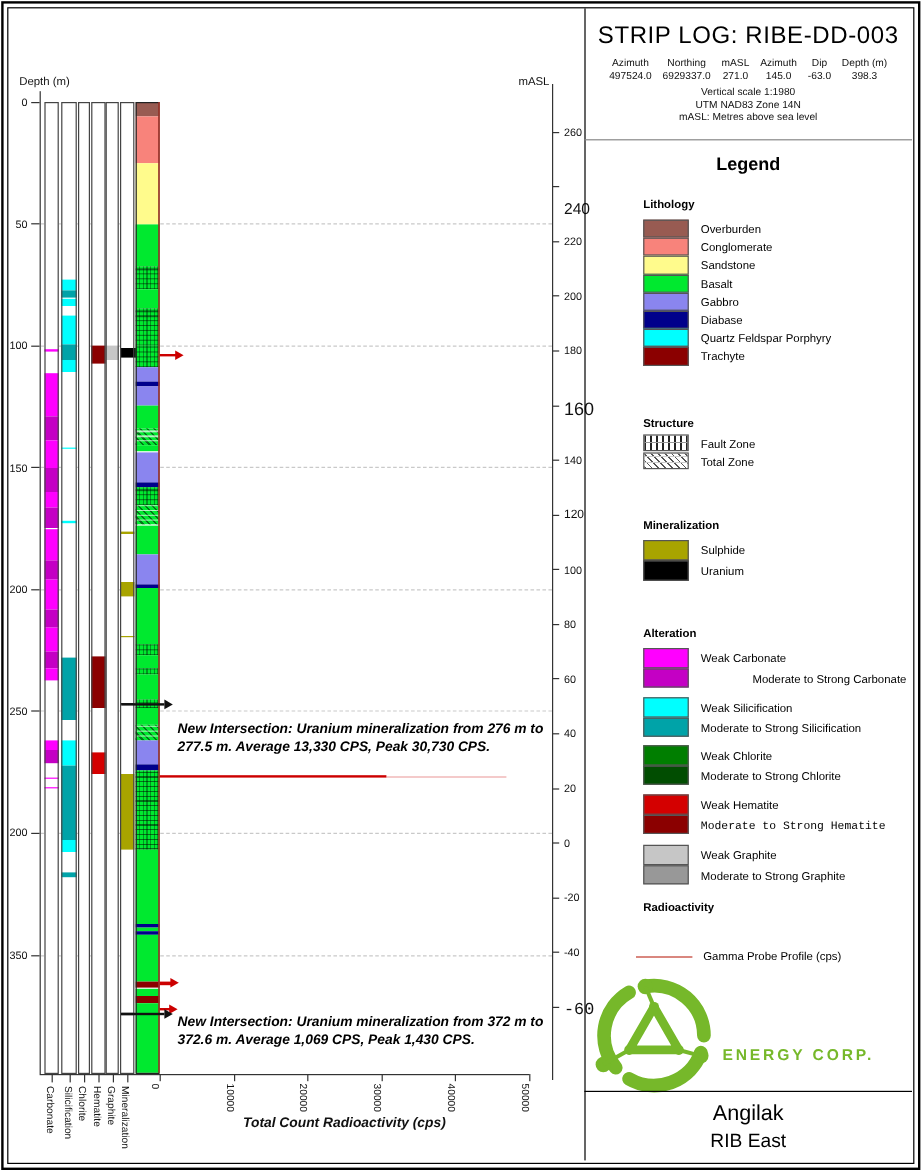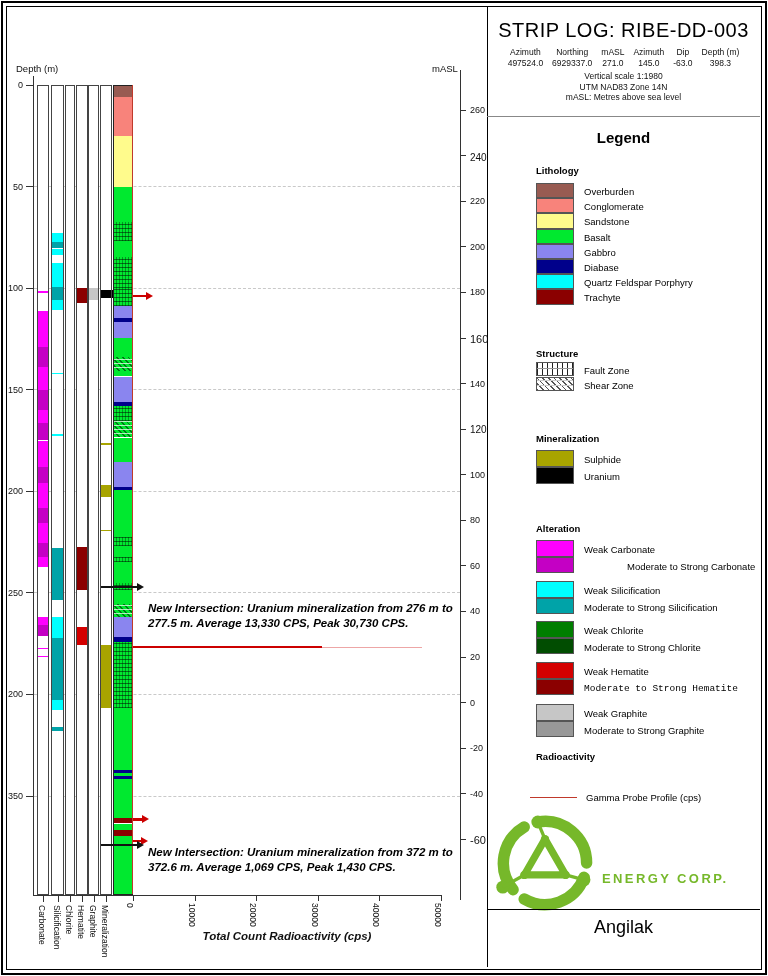--- a/index.html
+++ b/index.html
@@ -162,29 +162,29 @@
       <div class="abs" style="left: 0px; top: 587.9px; width: 23px; text-align: right; font-size: 9px;">250</div>
       <div class="abs" style="left: 26px; top: 693.9px; width: 7px; border-top: 1px solid rgb(51, 51, 51);"></div>
       <div class="abs" style="left: 0px; top: 689.4px; width: 23px; text-align: right; font-size: 9px;">200</div>
       <div class="abs" style="left: 26px; top: 795.5px; width: 7px; border-top: 1px solid rgb(51, 51, 51);"></div>
       <div class="abs" style="left: 0px; top: 791px; width: 23px; text-align: right; font-size: 9px;">350</div>
       <div class="abs" style="left: 460px; top: 70px; width: 0px; height: 830px; border-left: 1px solid rgb(51, 51, 51);"></div>
       <div class="abs" style="left: 432px; top: 63px; font-size: 9.5px;">mASL</div>
       <div class="abs" style="left: 460px; top: 109.6px; width: 6px; border-top: 1px solid rgb(51, 51, 51);"></div>
       <div class="abs" style="left: 470px; top: 105.1px; font-size: 9px;">260</div>
       <div class="abs" style="left: 460px; top: 155.1px; width: 6px; border-top: 1px solid rgb(51, 51, 51);"></div>
-      <div class="abs" style="left: 470px; top: 152px; font-size: 10px;">240</div>
+      <div class="abs" style="left: 470px; top: 166px; font-size: 13px;">240</div>
       <div class="abs" style="left: 460px; top: 200.7px; width: 6px; border-top: 1px solid rgb(51, 51, 51);"></div>
       <div class="abs" style="left: 470px; top: 196.2px; font-size: 9px;">220</div>
       <div class="abs" style="left: 460px; top: 246.3px; width: 6px; border-top: 1px solid rgb(51, 51, 51);"></div>
       <div class="abs" style="left: 470px; top: 241.8px; font-size: 9px;">200</div>
       <div class="abs" style="left: 460px; top: 291.9px; width: 6px; border-top: 1px solid rgb(51, 51, 51);"></div>
       <div class="abs" style="left: 470px; top: 287.4px; font-size: 9px;">180</div>
       <div class="abs" style="left: 460px; top: 337.5px; width: 6px; border-top: 1px solid rgb(51, 51, 51);"></div>
-      <div class="abs" style="left: 470px; top: 333px; font-size: 11px;">160</div>
+      <div class="abs" style="left: 470px; top: 333px; font-size: 15px;">160</div>
       <div class="abs" style="left: 460px; top: 383px; width: 6px; border-top: 1px solid rgb(51, 51, 51);"></div>
       <div class="abs" style="left: 470px; top: 378.5px; font-size: 9px;">140</div>
       <div class="abs" style="left: 460px; top: 428.6px; width: 6px; border-top: 1px solid rgb(51, 51, 51);"></div>
       <div class="abs" style="left: 470px; top: 424.1px; font-size: 10px;">120</div>
       <div class="abs" style="left: 460px; top: 474.2px; width: 6px; border-top: 1px solid rgb(51, 51, 51);"></div>
       <div class="abs" style="left: 470px; top: 469.7px; font-size: 9px;">100</div>
       <div class="abs" style="left: 460px; top: 519.8px; width: 6px; border-top: 1px solid rgb(51, 51, 51);"></div>
       <div class="abs" style="left: 470px; top: 515.3px; font-size: 9px;">80</div>
       <div class="abs" style="left: 460px; top: 565.4px; width: 6px; border-top: 1px solid rgb(51, 51, 51);"></div>
       <div class="abs" style="left: 470px; top: 560.9px; font-size: 9px;">60</div>
@@ -192,21 +192,21 @@
       <div class="abs" style="left: 470px; top: 606.4px; font-size: 9px;">40</div>
       <div class="abs" style="left: 460px; top: 656.5px; width: 6px; border-top: 1px solid rgb(51, 51, 51);"></div>
       <div class="abs" style="left: 470px; top: 652px; font-size: 9px;">20</div>
       <div class="abs" style="left: 460px; top: 702.1px; width: 6px; border-top: 1px solid rgb(51, 51, 51);"></div>
       <div class="abs" style="left: 470px; top: 697.6px; font-size: 9px;">0</div>
       <div class="abs" style="left: 460px; top: 747.7px; width: 6px; border-top: 1px solid rgb(51, 51, 51);"></div>
       <div class="abs" style="left: 470px; top: 743.2px; font-size: 9px;">-20</div>
       <div class="abs" style="left: 460px; top: 793.3px; width: 6px; border-top: 1px solid rgb(51, 51, 51);"></div>
       <div class="abs" style="left: 470px; top: 788.8px; font-size: 9px;">-40</div>
       <div class="abs" style="left: 460px; top: 838.8px; width: 6px; border-top: 1px solid rgb(51, 51, 51);"></div>
-      <div class="abs" style="left: 470px; top: 834.3px; font-size: 11px;">-60</div>
+      <div class="abs" style="left: 470px; top: 834.3px; font-size: 14px; font-family: Liberation Mono, monospace;">-60</div>
       <div class="abs" style="left: 33px; top: 895px; width: 408px; border-top: 1px solid rgb(51, 51, 51);"></div>
       <div class="abs" style="left: 133px; top: 895px; height: 6px; border-left: 1px solid rgb(51, 51, 51);"></div>
       <div class="abs rot" style="left: 135px; top: 903px; font-size: 8.5px;">0</div>
       <div class="abs" style="left: 194.6px; top: 895px; height: 6px; border-left: 1px solid rgb(51, 51, 51);"></div>
       <div class="abs rot" style="left: 196.6px; top: 903px; font-size: 8.5px;">10000</div>
       <div class="abs" style="left: 256.2px; top: 895px; height: 6px; border-left: 1px solid rgb(51, 51, 51);"></div>
       <div class="abs rot" style="left: 258.2px; top: 903px; font-size: 8.5px;">20000</div>
       <div class="abs" style="left: 317.8px; top: 895px; height: 6px; border-left: 1px solid rgb(51, 51, 51);"></div>
       <div class="abs rot" style="left: 319.8px; top: 903px; font-size: 8.5px;">30000</div>
       <div class="abs" style="left: 379.4px; top: 895px; height: 6px; border-left: 1px solid rgb(51, 51, 51);"></div>
@@ -298,20 +298,21 @@
         <line x1="43.1" y1="10.6" x2="50" y2="27"></line>
         <line x1="9.4" y1="73.2" x2="30.1" y2="61.5"></line>
         <line x1="87.5" y1="66.2" x2="69.9" y2="61.5"></line>
       </g>
       <path d="M50,27 L69.9,61.5 L30.1,61.5 Z" fill="none" stroke="#76B82A" stroke-width="7" stroke-linejoin="round"></path>
     </svg>
     <div class="logo-sub" id="logo-sub" style="color: rgb(118, 184, 42);">ENERGY CORP.</div>
 
     <div class="foot-sep"></div>
     <div class="foot1">Angilak</div>
+    <div class="foot2">RIB East</div>
   <div class="abs sec-h" style="left: 49px; top: 158px;">Lithology</div>
       <div class="abs sw" style="left: 49px; top: 176px; width: 38px; height: 15.2px; background: rgb(152, 91, 82);"></div>
       <div class="abs sw-lab" style="left: 97px; top: 179px;">Overburden</div>
       <div class="abs sw" style="left: 49px; top: 191.2px; width: 38px; height: 15.2px; background: rgb(248, 131, 123);"></div>
       <div class="abs sw-lab" style="left: 97px; top: 194.2px;">Conglomerate</div>
       <div class="abs sw" style="left: 49px; top: 206.4px; width: 38px; height: 15.2px; background: rgb(255, 251, 140);"></div>
       <div class="abs sw-lab" style="left: 97px; top: 209.4px;">Sandstone</div>
       <div class="abs sw" style="left: 49px; top: 221.6px; width: 38px; height: 15.2px; background: rgb(0, 233, 47);"></div>
       <div class="abs sw-lab" style="left: 97px; top: 224.6px;">Basalt</div>
       <div class="abs sw" style="left: 49px; top: 236.8px; width: 38px; height: 15.2px; background: rgb(138, 133, 239);"></div>
@@ -319,21 +320,21 @@
       <div class="abs sw" style="left: 49px; top: 252px; width: 38px; height: 15.2px; background: rgb(0, 0, 139);"></div>
       <div class="abs sw-lab" style="left: 97px; top: 255px;">Diabase</div>
       <div class="abs sw" style="left: 49px; top: 267.2px; width: 38px; height: 15.2px; background: rgb(0, 255, 255);"></div>
       <div class="abs sw-lab" style="left: 97px; top: 270.2px;">Quartz Feldspar Porphyry</div>
       <div class="abs sw" style="left: 49px; top: 282.4px; width: 38px; height: 15.2px; background: rgb(139, 0, 0);"></div>
       <div class="abs sw-lab" style="left: 97px; top: 285.4px;">Trachyte</div>
       <div class="abs sec-h" style="left: 49px; top: 341px;">Structure</div>
       <div class="abs sw sw-fault" style="left: 49px; top: 355px; width: 38px; height: 14px;"></div>
       <div class="abs sw-lab" style="left: 97px; top: 357.5px;">Fault Zone</div>
       <div class="abs sw sw-shear" style="left: 49px; top: 370px; width: 38px; height: 14px;"></div>
-      <div class="abs sw-lab" style="left: 97px; top: 372.5px;">Shear Zone</div>
+      <div class="abs sw-lab" style="left: 97px; top: 372.5px;">Total Zone</div>
       <div class="abs sec-h" style="left: 49px; top: 426px;">Mineralization</div>
       <div class="abs sw" style="left: 49px; top: 443px; width: 38px; height: 17px; background: rgb(168, 164, 0);"></div>
       <div class="abs sw-lab" style="left: 97px; top: 447px;">Sulphide</div>
       <div class="abs sw" style="left: 49px; top: 460px; width: 38px; height: 17px; background: rgb(0, 0, 0);"></div>
       <div class="abs sw-lab" style="left: 97px; top: 464px;">Uranium</div>
       <div class="abs sec-h" style="left: 49px; top: 516px;">Alteration</div>
       <div class="abs sw" style="left: 49px; top: 533px; width: 38px; height: 16.5px; background: rgb(255, 0, 255);"></div>
       <div class="abs sw" style="left: 49px; top: 549.5px; width: 38px; height: 16.5px; background: rgb(196, 0, 196);"></div>
       <div class="abs sw-lab" style="left: 97px; top: 537px;">Weak Carbonate</div>
       <div class="abs sw-lab" style="left: 97px; top: 553.5px; padding-left: 43px;">Moderate to Strong Carbonate</div>

